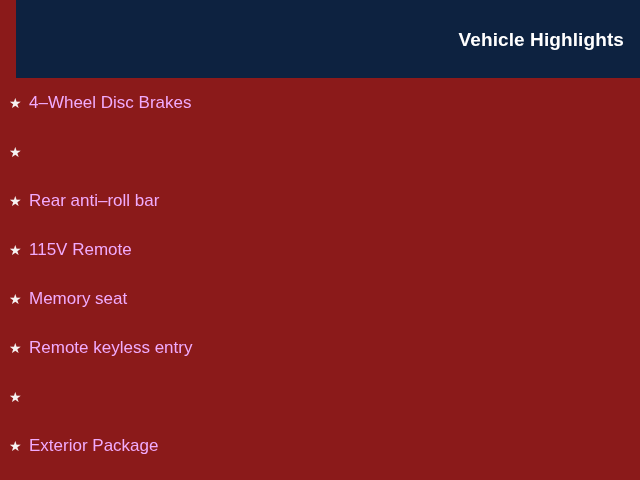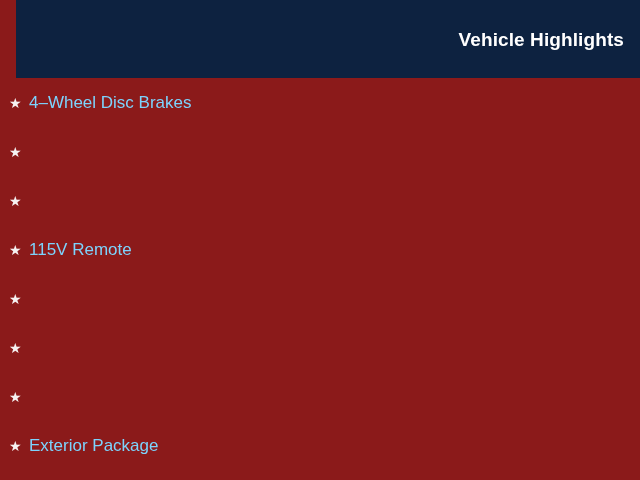--- a/index.html
+++ b/index.html
@@ -62,21 +62,21 @@
   }
   .star-icon {
     color: #F6F2F2;
     font-size: 14px;
     line-height: 1;
     width: 20px;
     flex: 0 0 20px;
     display: inline-block;
   }
   .highlight-label {
-    color: #7dd3fc;
+    color: #f0abfc;
     font-size: 17px;
     line-height: 1.15;
     white-space: nowrap;
     font-weight: normal;
   }
 </style>
 </head>
 <body>
 
 <div id="panel">
@@ -91,33 +91,36 @@
       <span class="star-icon">★</span>
       <span class="highlight-label">4–Wheel Disc Brakes</span>
     </li>
 
     <li class="highlight-item">
       <span class="star-icon">★</span>
     </li>
 
     <li class="highlight-item">
       <span class="star-icon">★</span>
+      <span class="highlight-label">Rear anti–roll bar</span>
     </li>
 
     <li class="highlight-item">
       <span class="star-icon">★</span>
       <span class="highlight-label">115V Remote</span>
     </li>
 
     <li class="highlight-item">
       <span class="star-icon">★</span>
+      <span class="highlight-label">Memory seat</span>
     </li>
 
     <li class="highlight-item">
       <span class="star-icon">★</span>
+      <span class="highlight-label">Remote keyless entry</span>
     </li>
 
     <li class="highlight-item">
       <span class="star-icon">★</span>
     </li>
 
     <li class="highlight-item">
       <span class="star-icon">★</span>
       <span class="highlight-label">Exterior Package</span>
     </li>

